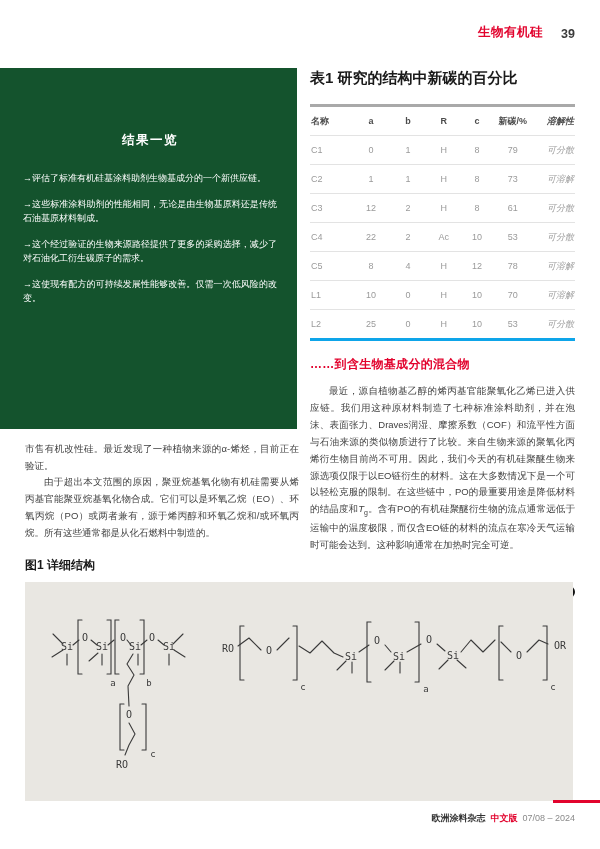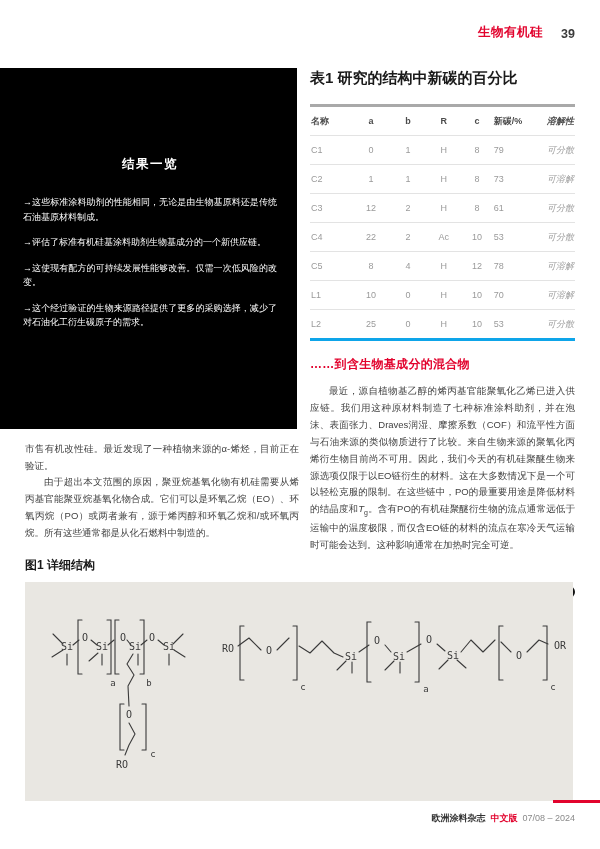--- a/index.html
+++ b/index.html
@@ -6,21 +6,21 @@
   html,body { background:#ffffff; }
   body { font-family:"Liberation Sans","DejaVu Sans",sans-serif; }
   .page { position:relative; width:600px; height:849px; background:#ffffff; overflow:hidden; }
 
   
   .hdr { position:absolute; top:24px; right:25px; display:flex; align-items:flex-end; gap:18px; }
   .hdr .sect { color:#e2032d; font-weight:bold; font-size:12.5px; letter-spacing:.5px; }
   .hdr .pgnum { color:#3b3b3b; font-size:12.5px; font-weight:bold; }
 
   
-  .redbox { position:absolute; left:0; top:68px; width:297px; height:361px; background:#000000; color:#fff; padding:88px 20px 0 23px; }
+  .redbox { position:absolute; left:0; top:68px; width:297px; height:361px; background:#14532d; color:#fff; padding:64px 20px 0 23px; }
   .redbox h2 { text-align:center; font-size:12.5px; font-weight:bold; letter-spacing:1.5px; margin-bottom:22px; }
   .redbox p { font-size:9px; line-height:1.62; text-align:justify; margin-bottom:11px; }
 
   
   .leftcol { position:absolute; left:25px; top:441px; width:274px; }
   .leftcol p { font-size:9.5px; line-height:1.76; color:#3f3f3f; text-align:justify; }
   .leftcol p.ind { text-indent:2em; }
 
   
   .rightcol { position:absolute; left:310px; top:69px; width:265px; }
@@ -29,21 +29,21 @@
     border-top:3px solid #a9a9a9; border-bottom:3px solid #0ea5e9; }
   table.results th { color:#4c4c4c; font-weight:bold; }
   table.results td { color:#9a9a9a; }
   table.results th, table.results td { padding:7.5px 1px; border-bottom:1px solid #e3e3e3; white-space:nowrap; }
   table.results tr:last-child td { border-bottom:none; }
   .c0 { text-align:left; width:16%; }
   .c1 { text-align:center; width:14%; }
   .c2 { text-align:center; width:14%; }
   .c3 { text-align:center; width:13%; }
   .c4 { text-align:center; width:12%; }
-  .c5 { text-align:left; width:15%; }
+  .c5 { text-align:center; width:15%; }
   .c6 { text-align:right; width:16%;font-style:italic; }
 
   .red-heading { color:#e2032d; font-size:12px; font-weight:bold; margin-top:15px; letter-spacing:.3px; }
   .rightcol .bodytext { margin-top:10px; font-size:9.5px; line-height:1.78; color:#3f3f3f; text-align:justify; text-indent:2em; }
   .bodytext i { font-style:italic; }
   .bodytext sub { font-size:7px; }
 
   .food-row { margin-top:27px; display:flex; align-items:flex-end; justify-content:space-between; }
   .food-row h3 { color:#e2032d; font-size:12px; font-weight:bold; letter-spacing:.3px; }
   .circle-arrow { width:12px; height:12px; border-radius:50%; background:#111; color:#fff;
@@ -69,24 +69,24 @@
 
 <div class="page">
 
   <div class="hdr">
     <span class="sect">生物有机硅</span>
     <span class="pgnum">39</span>
   </div>
 
   <div class="redbox">
     <h2>结果一览</h2>
+    <p>→评估了标准有机硅基涂料助剂生物基成分的一个新供应链。</p>
     <p>→这些标准涂料助剂的性能相同，无论是由生物基原料还是传统石油基原材料制成。</p>
-    <p>→评估了标准有机硅基涂料助剂生物基成分的一个新供应链。</p>
+    <p>→这个经过验证的生物来源路径提供了更多的采购选择，减少了对石油化工衍生碳原子的需求。</p>
     <p>→这使现有配方的可持续发展性能够改善。仅需一次低风险的改变。</p>
-    <p>→这个经过验证的生物来源路径提供了更多的采购选择，减少了对石油化工衍生碳原子的需求。</p>
   </div>
 
   <div class="leftcol">
     <p>市售有机改性硅。最近发现了一种植物来源的α-烯烃，目前正在验证。</p>
     <p class="ind">由于超出本文范围的原因，聚亚烷基氧化物有机硅需要从烯丙基官能聚亚烷基氧化物合成。它们可以是环氧乙烷（EO）、环氧丙烷（PO）或两者兼有，源于烯丙醇和环氧乙烷和/或环氧丙烷。所有这些通常都是从化石燃料中制造的。</p>
   </div>
 
   <div class="rightcol">
     <div class="tbl-caption">表1 研究的结构中新碳的百分比</div>
     <table class="results">

